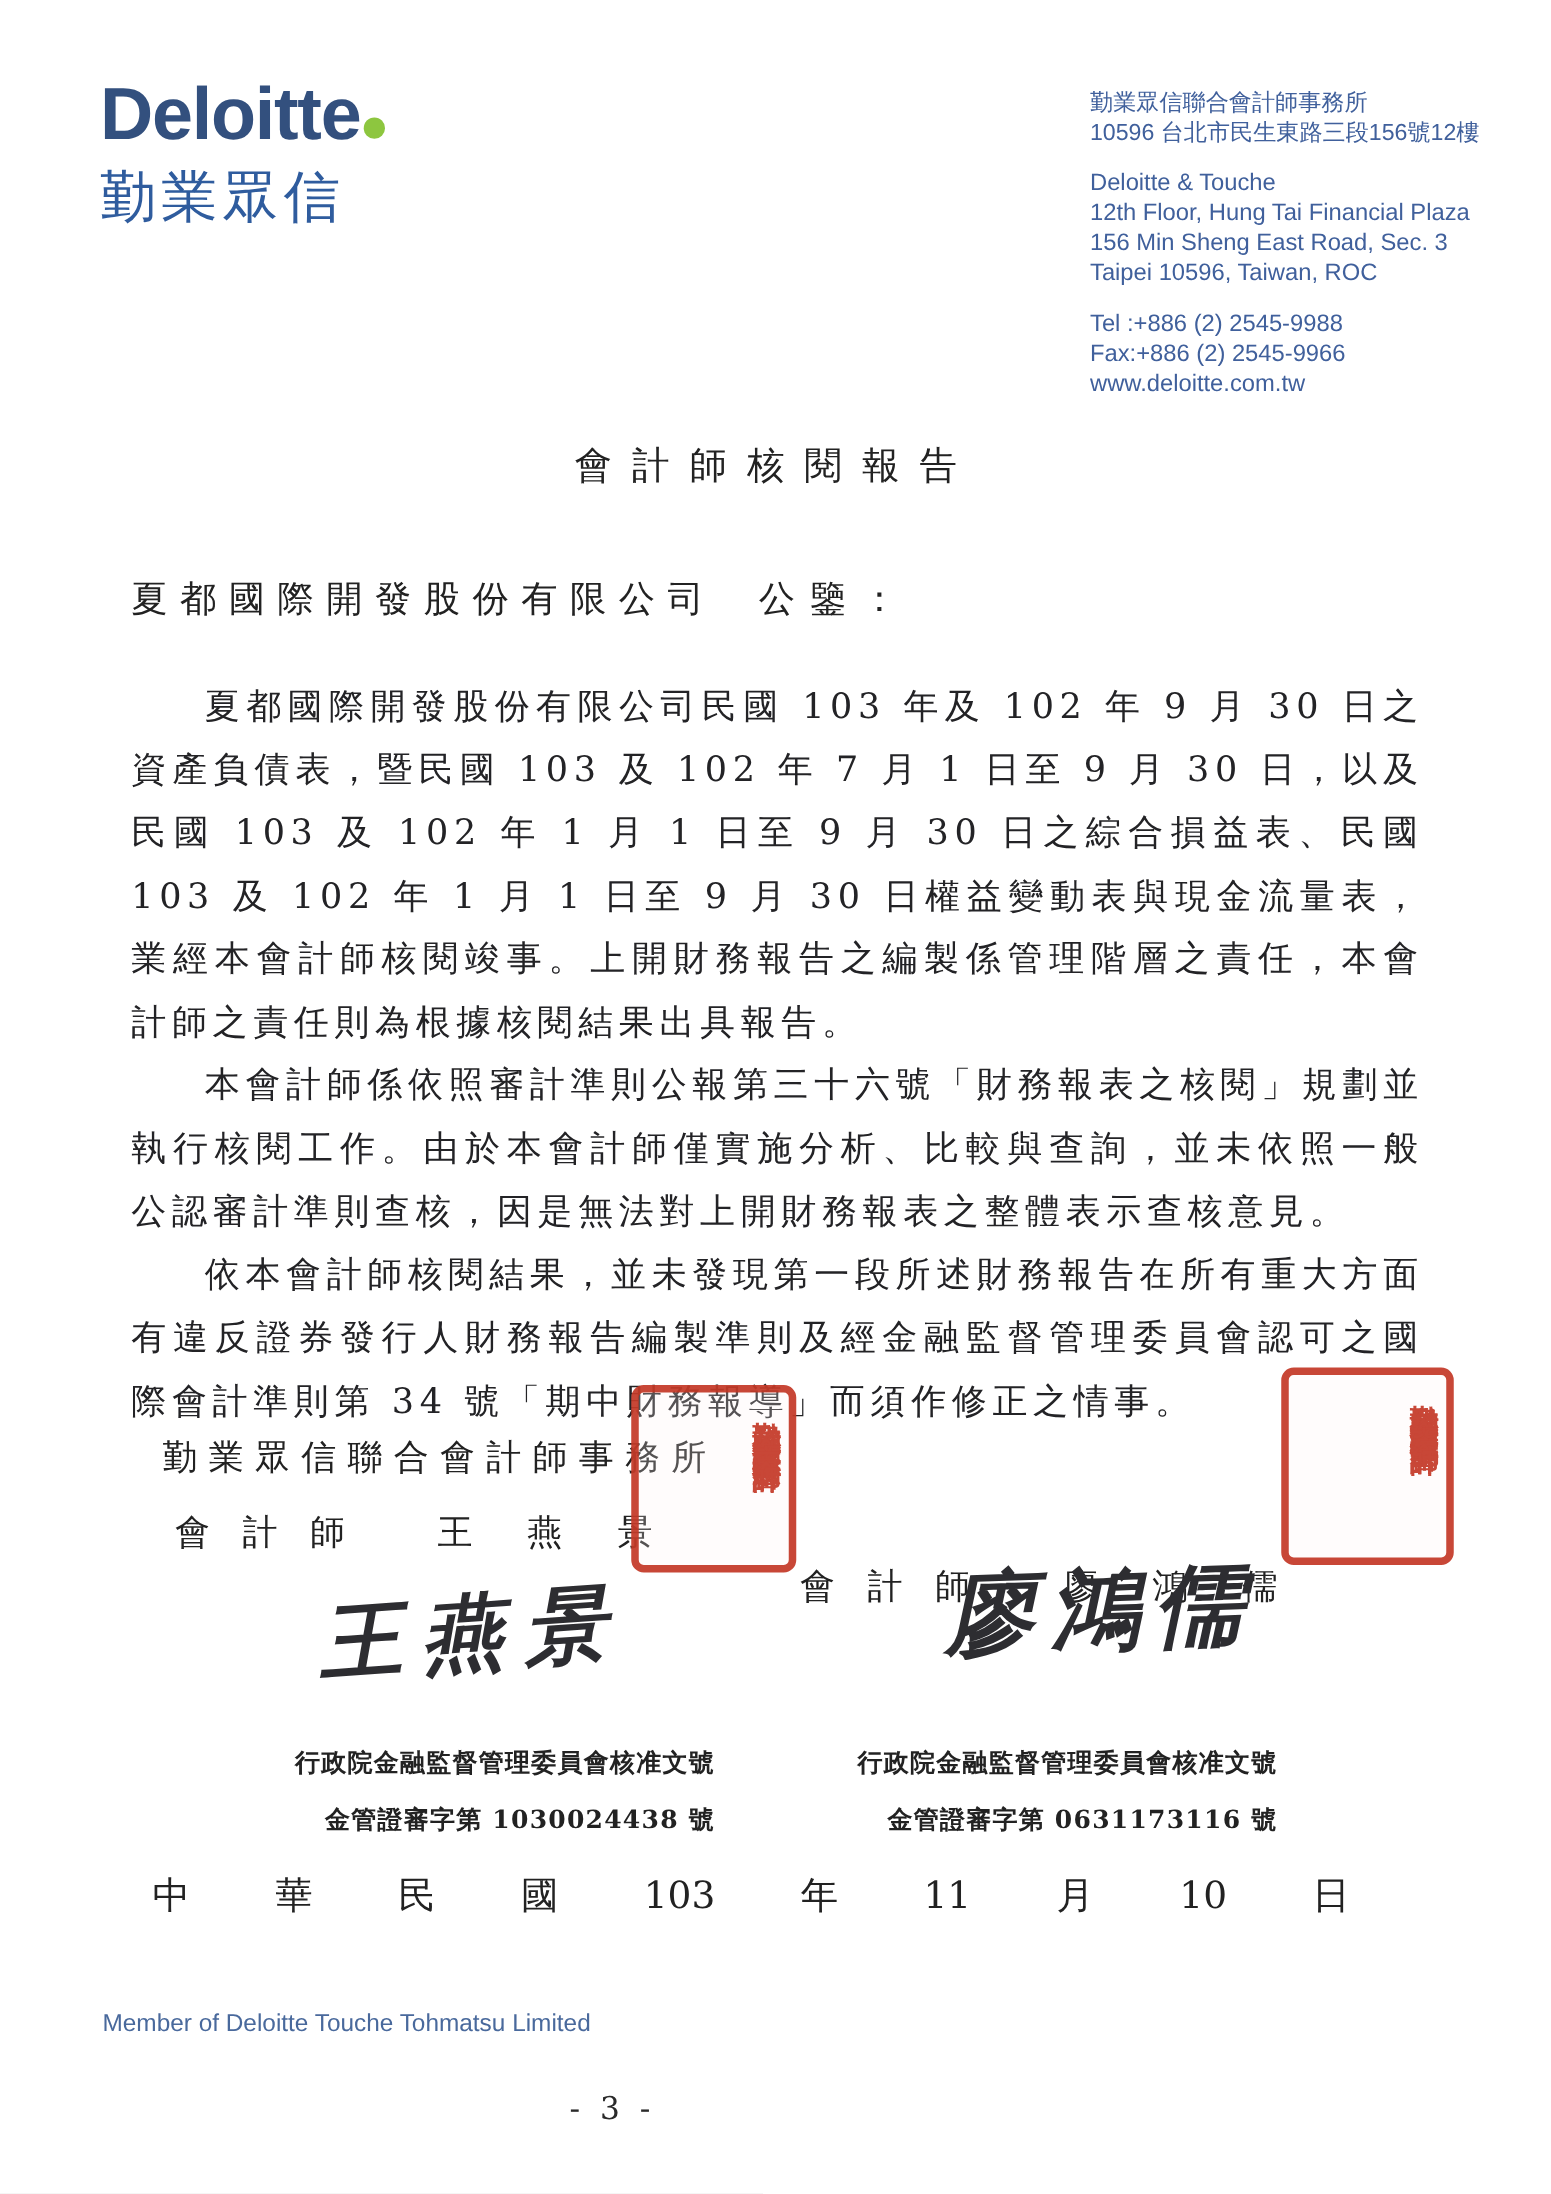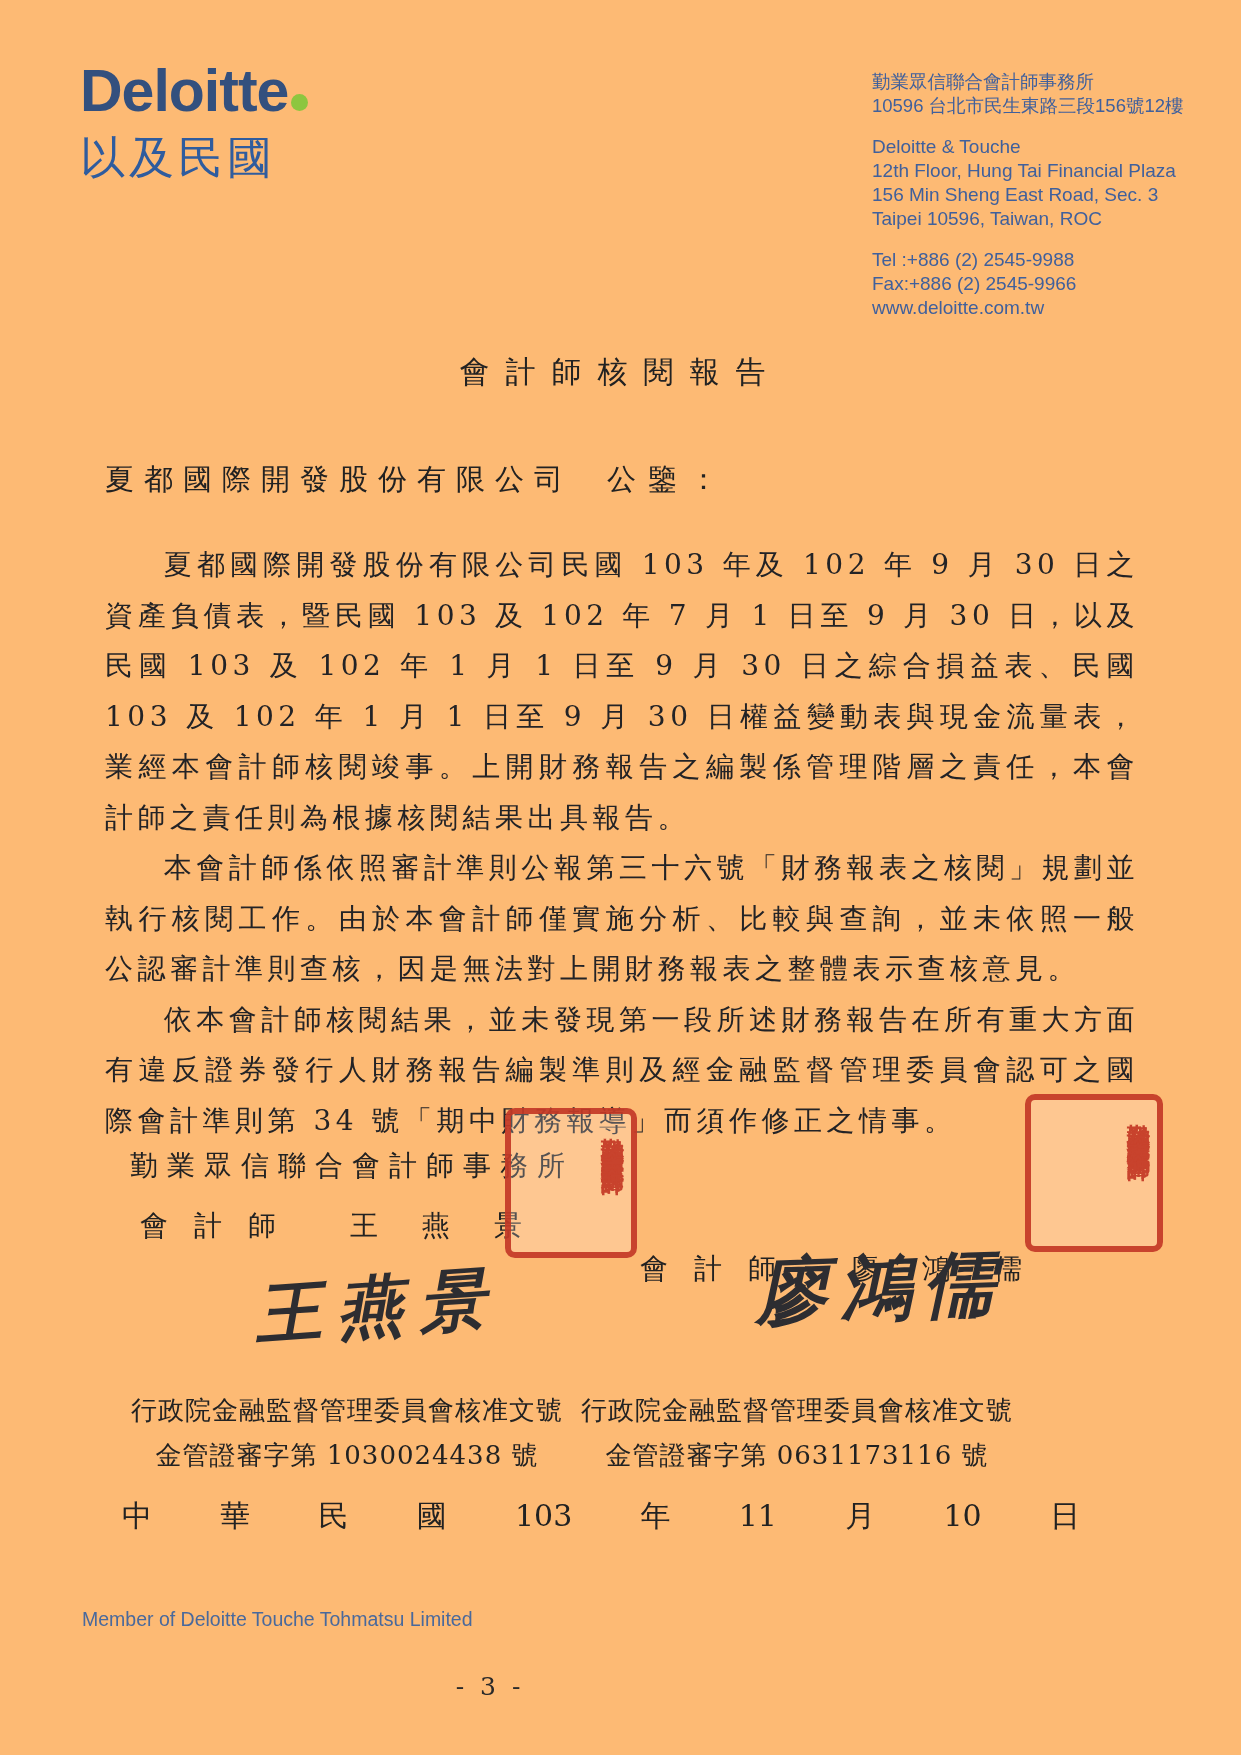--- a/index.html
+++ b/index.html
@@ -9,21 +9,21 @@
     --brand-green:#8DC63F;
     --seal-red:#C43A28;
     --ink:#2B2B2E;
     --footer-blue:#49699C;
   }
   *{margin:0;padding:0;box-sizing:border-box;}
   html,body{background:#e8e8e8;}
   .page{
     position:relative;
     width:1241px;height:1755px;
-    background:#fdba74;
+    background:#ffffff;
     margin:0 auto;
     overflow:hidden;
     font-family:"DejaVu Serif","Liberation Serif",serif;
     color:var(--ink);
   }
   
   .logo{position:absolute;left:80px;top:62px;font-family:"Liberation Sans","DejaVu Sans",sans-serif;}
   .logo-word{font-size:59px;font-weight:bold;color:var(--brand-blue);letter-spacing:-1px;line-height:1;}
   .logo-dot{display:inline-block;width:17px;height:17px;border-radius:50%;background:var(--brand-green);margin-left:3px;}
   .logo-cn{font-size:45px;color:var(--chinese-blue);letter-spacing:4px;line-height:1;margin-top:14px;font-weight:500;}
@@ -63,40 +63,40 @@
     writing-mode:vertical-rl;width:100%;height:100%;overflow:hidden;
     font-size:23px;line-height:27px;letter-spacing:2px;
     color:var(--seal-red);font-weight:bold;
   }
   .handwriting{
     position:absolute;font-style:italic;font-weight:600;color:#2D2D31;white-space:nowrap;
   }
   .handwriting.left{left:255px;top:1262px;font-size:66px;letter-spacing:16px;transform:rotate(-4deg);}
   .handwriting.right{left:755px;top:1240px;font-size:72px;letter-spacing:12px;transform:rotate(-2deg);}
   
-  .approval{position:absolute;top:1388px;width:450px;text-align:center;font-size:26px;line-height:45px;color:#222;letter-spacing:1px;}
+  .approval{position:absolute;top:1388px;width:450px;text-align:right;font-size:20px;line-height:45px;color:#222;letter-spacing:1px;font-weight:bold;}
   .approval.left{left:122px;}
   .approval.right{left:572px;}
   .dateline{
     position:absolute;left:122px;top:1496px;width:958px;
     display:flex;justify-content:space-between;align-items:baseline;
     font-size:30px;color:#222;
   }
   
   .member{position:absolute;left:82px;top:1608px;font-family:"Liberation Sans","DejaVu Sans",sans-serif;font-size:19.5px;color:var(--footer-blue);}
   .pagenum{position:absolute;left:430px;top:1672px;width:120px;text-align:center;font-size:25px;letter-spacing:4px;color:#2a2a2a;}
 </style>
 </head>
 <body>
 
 <div class="page">
 
   <div class="logo">
     <div><span class="logo-word">Deloitte</span><span class="logo-dot"></span></div>
-    <div class="logo-cn">以及民國</div>
+    <div class="logo-cn">勤業眾信</div>
   </div>
 
   <div class="lh-right">
     <div class="lh-block">
       <div class="lh-cn">勤業眾信聯合會計師事務所</div>
       <div class="lh-cn">10596 台北市民生東路三段156號12樓</div>
     </div>
     <div class="lh-block">
       <div>Deloitte &amp; Touche</div>
       <div>12th Floor, Hung Tai Financial Plaza</div>

